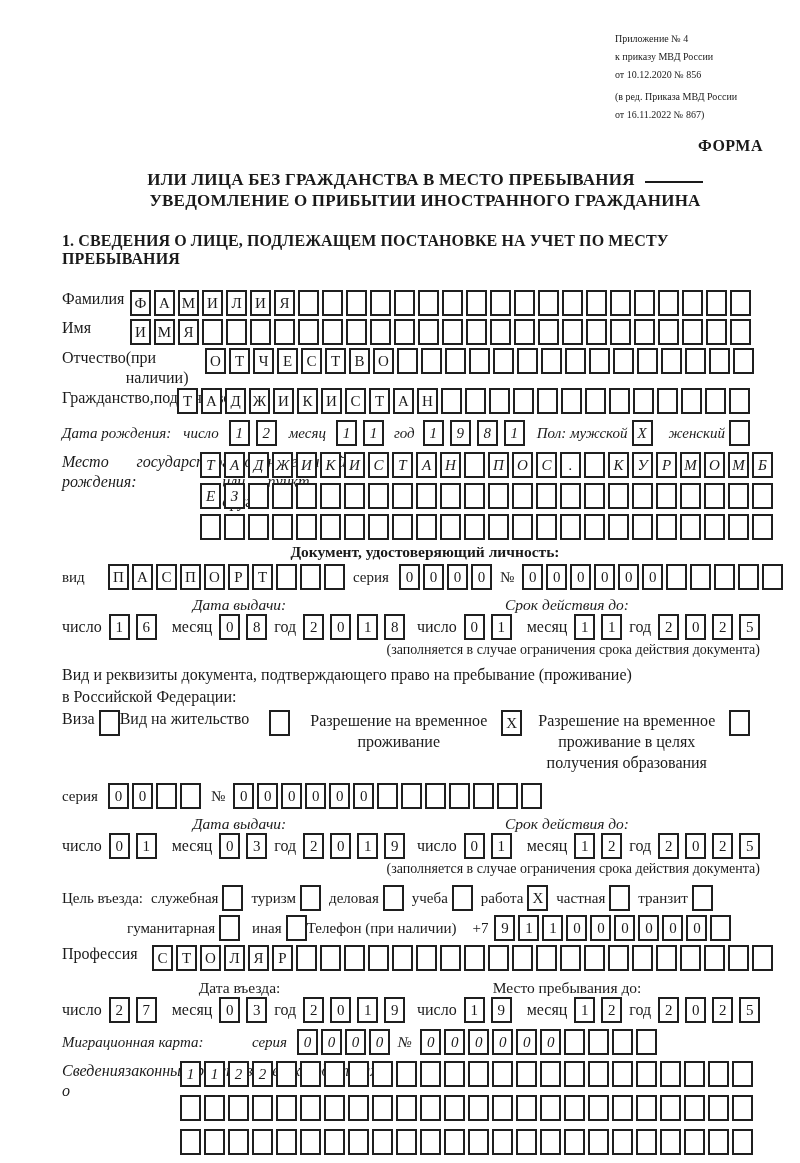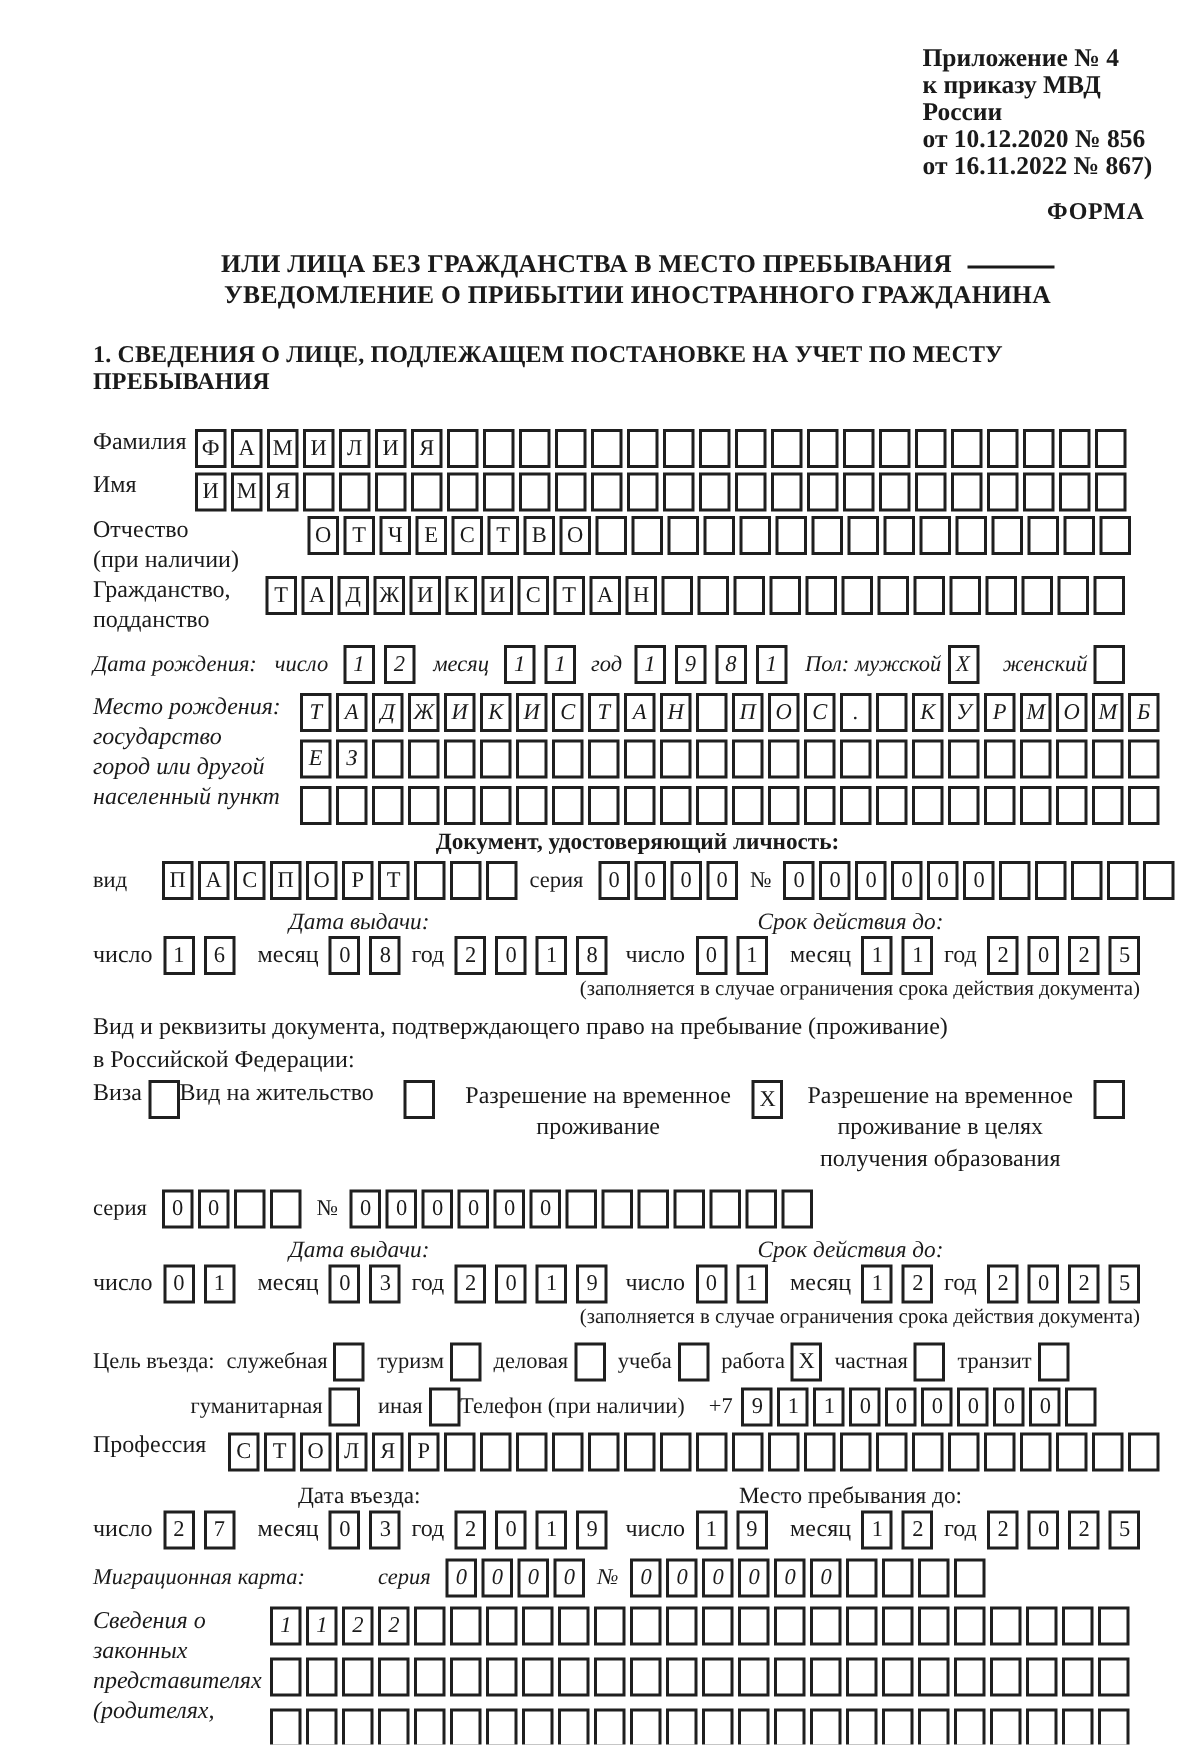--- a/index.html
+++ b/index.html
@@ -5,34 +5,34 @@
   * { box-sizing: border-box; margin: 0; padding: 0; }
   html,body { background:#ffffff; }
   body {
     width:800px; height:1163px; overflow:hidden;
     font-family:"Liberation Serif","DejaVu Serif",serif;
     color:#1a1a1a;
   }
   .page { width:800px; height:1163px; padding:30px 12px 0 62px; overflow:hidden; }
 
   
-  .hdr { margin-left:553px; font-size:17px; line-height:18px;font-weight:bold; }
+  .hdr { margin-left:553px; font-size:10px; line-height:18px; }
   .hdr .p2 { margin-top:4px; }
   .forma { text-align:right; margin-right:25px; margin-top:13px; font-weight:bold; font-size:16px; letter-spacing:.5px; }
 
   
   .title { text-align:center; font-weight:bold; font-size:17px; line-height:21px; margin-top:14px; letter-spacing:.2px; }
   .blank { display:inline-block; width:58px; border-bottom:2px solid #1a1a1a; margin-left:10px; transform:translateY(-2px); }
 
   .sec-heading { margin-top:21px; font-weight:bold; font-size:16px; letter-spacing:.1px; }
 
   
   .row { display:flex; align-items:flex-start; font-size:16px; }
   .lbl { white-space:nowrap; }
-  .lblcol { display:flex; flex-direction:column; line-height:20px; flex:0 0 auto; }
+  .lblcol { display:flex; flex-direction:row; line-height:20px; flex:0 0 auto; }
 
   
   .boxes { display:flex; gap:3px; flex:0 0 auto; }
   .cell {
     width:21px; height:26px; border:2px solid #1f1f1f;
     display:inline-flex; align-items:center; justify-content:center;
     font-size:15px; background:#fff; flex:0 0 auto;
   }
   .dboxes { gap:6px; }
 
@@ -81,20 +81,21 @@
 </style>
 </head>
 <body style="color: rgb(26, 26, 26);">
 
 <div class="page">
 
   <div class="hdr">
     <div>Приложение № 4</div>
     <div>к приказу МВД России</div>
     <div>от 10.12.2020 № 856</div>
+    <div class="p2">(в ред. Приказа МВД России</div>
     <div>от 16.11.2022 № 867)</div>
   </div>
 
   <div class="forma">ФОРМА</div>
 
   <div class="title">
     <div><span>ИЛИ ЛИЦА БЕЗ ГРАЖДАНСТВА В МЕСТО ПРЕБЫВАНИЯ</span><span class="blank"></span></div>
     <div>УВЕДОМЛЕНИЕ О ПРИБЫТИИ ИНОСТРАННОГО ГРАЖДАНИНА</div>
   </div>
 

